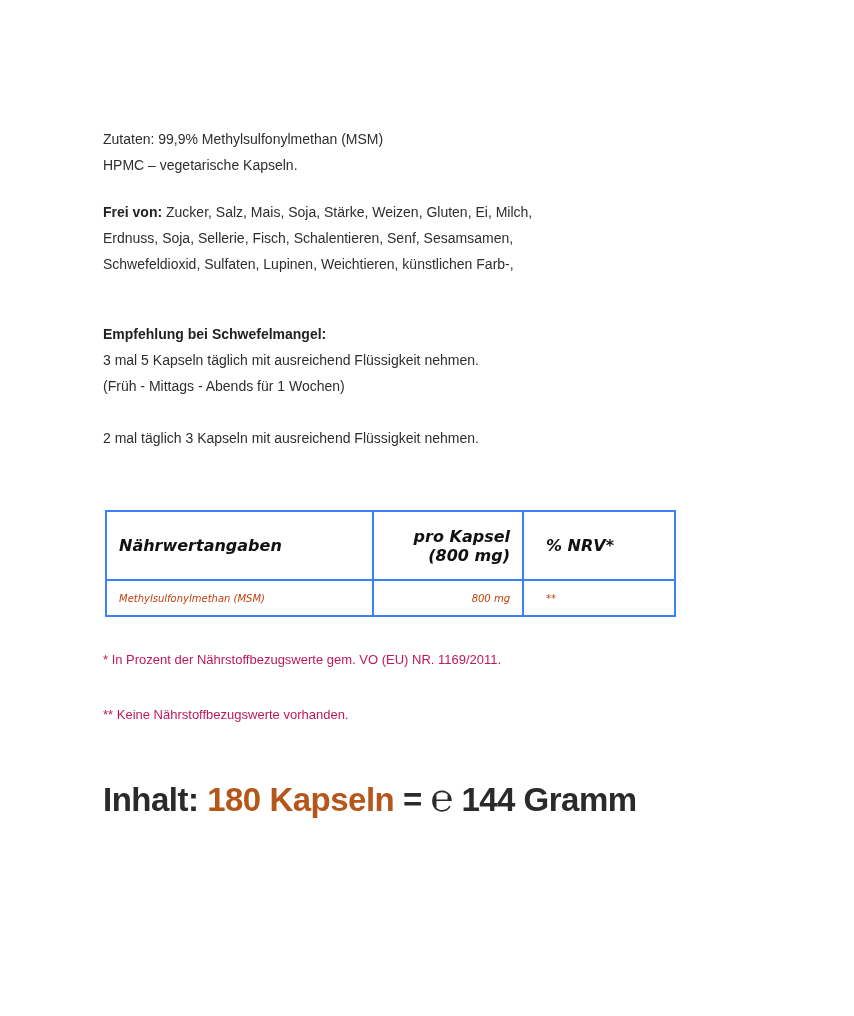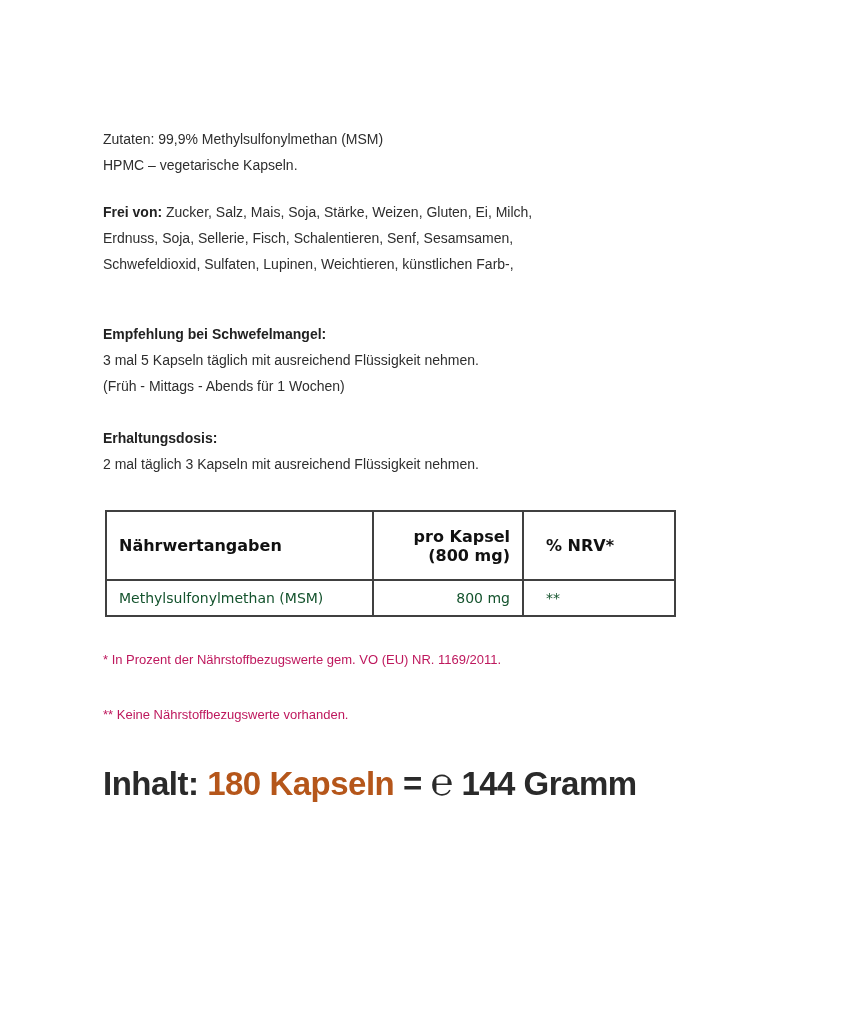--- a/index.html
+++ b/index.html
@@ -7,30 +7,30 @@
          font-family:"Liberation Sans", sans-serif; color:#2b2b2b; }
   .block { position:absolute; left:103px; font-size:14px; line-height:26px; color:#2e2e2e; }
   .block b { font-weight:bold; color:#222; }
   .line { display:block; white-space:nowrap; }
   #b1 { top:126px; }
   #b2 { top:199px; }
   #b3 { top:321px; }
   #b4 { top:425px; }
   table.nutri { position:absolute; left:105px; top:510px; border-collapse:collapse;
                 font-family:"DejaVu Sans", sans-serif; }
-  table.nutri td { border:2px solid #404040; padding:0 12px; vertical-align:middle; }
+  table.nutri td { border:2px solid #3b82f6; padding:0 12px; vertical-align:middle;font-style:italic; }
   table.nutri tr.head td { height:67px; font-weight:bold; font-size:16px; color:#111; }
-  table.nutri tr.row td { height:34px; font-size:14px; color:#14532d;border-radius:9px; }
+  table.nutri tr.row td { height:34px; font-size:10px; color:#c2410c;border-radius:9px; }
   .c1 { width:241px; }
   .c2 { width:120px; padding-left:16px !important;text-align:right; }
   .c3 { width:116px; padding-left:22px !important; }
   .foot { position:absolute; left:103px; font-size:13px; color:#be185d; white-space:nowrap; }
   #f1 { top:652px; }
   #f2 { top:707px; }
-  .content { position:absolute; left:103px; top:760px; font-size:33px; font-weight:bold;
+  .content { position:absolute; left:103px; top:776px; font-size:33px; font-weight:bold;
              color:#2a2a2a; white-space:nowrap; letter-spacing:-0.5px; }
   .content .accent { color:#b5561a; }
   .content .esym { font-family:"DejaVu Serif", serif; font-weight:normal; font-size:38px; }
 </style>
 </head>
 <body>
 
 <div class="block" id="b1">
   <span class="line"><span>Zutaten:</span> <span>99,9% Methylsulfonylmethan (MSM)</span></span>
   <span class="line">HPMC – vegetarische Kapseln.</span>
@@ -42,21 +42,20 @@
   <span class="line">Schwefeldioxid, Sulfaten, Lupinen, Weichtieren, künstlichen Farb-,</span>
 </div>
 
 <div class="block" id="b3">
   <b class="line">Empfehlung bei Schwefelmangel:</b>
   <span class="line">3 mal 5 Kapseln täglich mit ausreichend Flüssigkeit nehmen.</span>
   <span class="line">(Früh - Mittags - Abends für 1 Wochen)</span>
 </div>
 
 <div class="block" id="b4">
-  <b class="line">Erhaltungsdosis:</b>
   <span class="line">2 mal täglich 3 Kapseln mit ausreichend Flüssigkeit nehmen.</span>
 </div>
 
 <table class="nutri">
   <tbody>
       <tr class="head">
     <td class="c1">Nährwertangaben</td>
     <td class="c2"><span>pro Kapsel</span><br><span>(800 mg)</span></td>
     <td class="c3">% NRV*</td>
   </tr>

